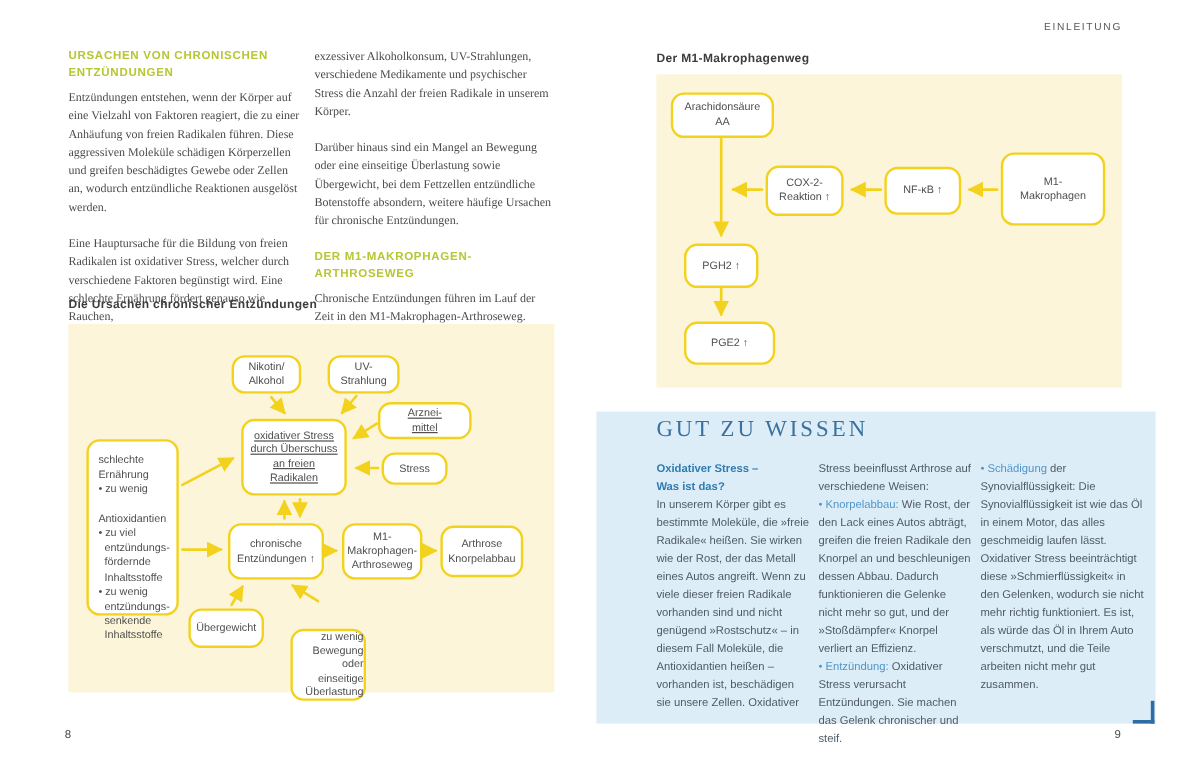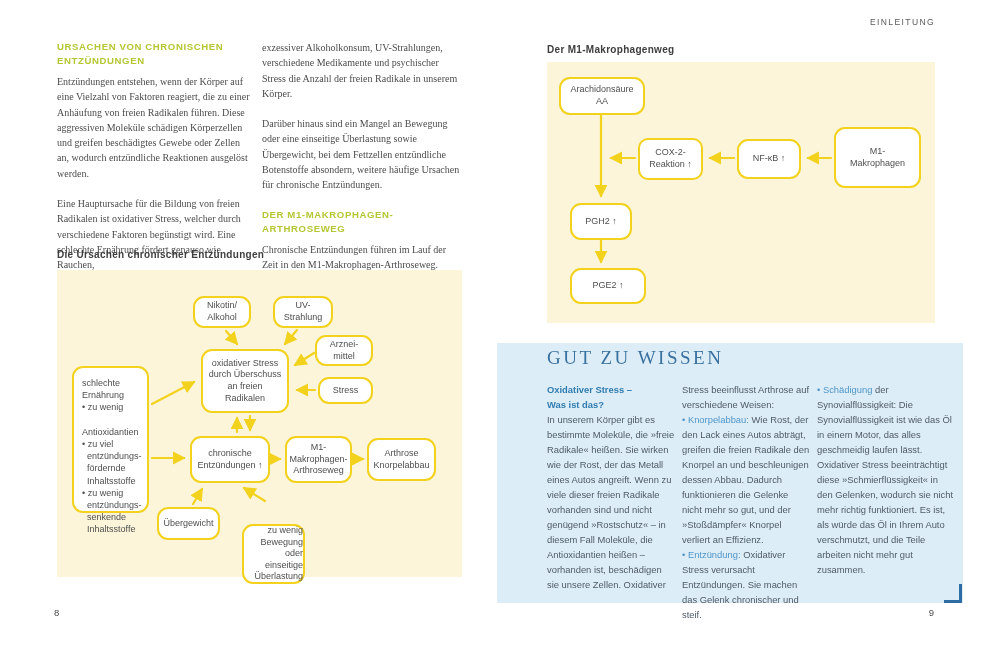--- a/index.html
+++ b/index.html
@@ -89,24 +89,24 @@
       <line x1="635" y1="158" x2="611" y2="158" marker-end="url(#ah)"></line>
       <line x1="601" y1="115" x2="601" y2="196" marker-end="url(#ah)"></line>
       <line x1="601" y1="240" x2="601" y2="262" marker-end="url(#ah)"></line>
     </g>
   </svg>
 
   <div class="node" style="left:193px;top:296px;width:58px;height:32px;">Nikotin/
 Alkohol</div>
   <div class="node" style="left:273px;top:296px;width:60px;height:32px;">UV-
 Strahlung</div>
-  <div class="node" style="left:315px;top:335px;width:58px;height:31px;">Arznei-
+  <div class="node" style="left:315px;top:335px;width:78px;height:31px;text-decoration:underline;">Arznei-
 mittel</div>
   <div class="node" style="left:318px;top:377px;width:55px;height:27px;">Stress</div>
-  <div class="node" style="left:201px;top:349px;width:88px;height:64px;">oxidativer Stress
+  <div class="node" style="left:201px;top:349px;width:88px;height:64px;text-decoration:underline;">oxidativer Stress
 durch Überschuss
 an freien
 Radikalen</div>
   <div class="node left-align" style="left:72px;top:366px;width:77px;height:147px;">schlechte
 Ernährung
 • zu wenig
   Antioxidantien
 • zu viel
   entzündungs-
   fördernde
@@ -123,21 +123,21 @@
   <div class="node" style="left:367px;top:438px;width:69px;height:43px;">Arthrose
 Knorpelabbau</div>
   <div class="node" style="left:157px;top:507px;width:63px;height:33px;">Übergewicht</div>
   <div class="node" style="left:242px;top:524px;width:63px;height:60px;text-align:right;">zu wenig
 Bewegung oder
 einseitige
 Überlastung</div>
 
   <div class="node" style="left:559px;top:77px;width:86px;height:38px;">Arachidonsäure
 AA</div>
-  <div class="node" style="left:638px;top:138px;width:65px;height:42px;border-radius:10px;">COX-2-
+  <div class="node" style="left:638px;top:138px;width:65px;height:42px;">COX-2-
 Reaktion ↑</div>
   <div class="node" style="left:737px;top:139px;width:64px;height:40px;">NF-κB ↑</div>
   <div class="node" style="left:834px;top:127px;width:87px;height:61px;">M1-
 Makrophagen</div>
   <div class="node" style="left:570px;top:203px;width:62px;height:37px;">PGH2 ↑</div>
   <div class="node" style="left:570px;top:268px;width:76px;height:36px;">PGE2 ↑</div>
 
   <div class="info-box" style="left:497px;top:343px;width:466px;height:260px;padding:4px 0 0 50px;box-sizing:border-box;">
     <h2 class="info-title">GUT ZU WISSEN</h2>
     <div class="info-cols">

